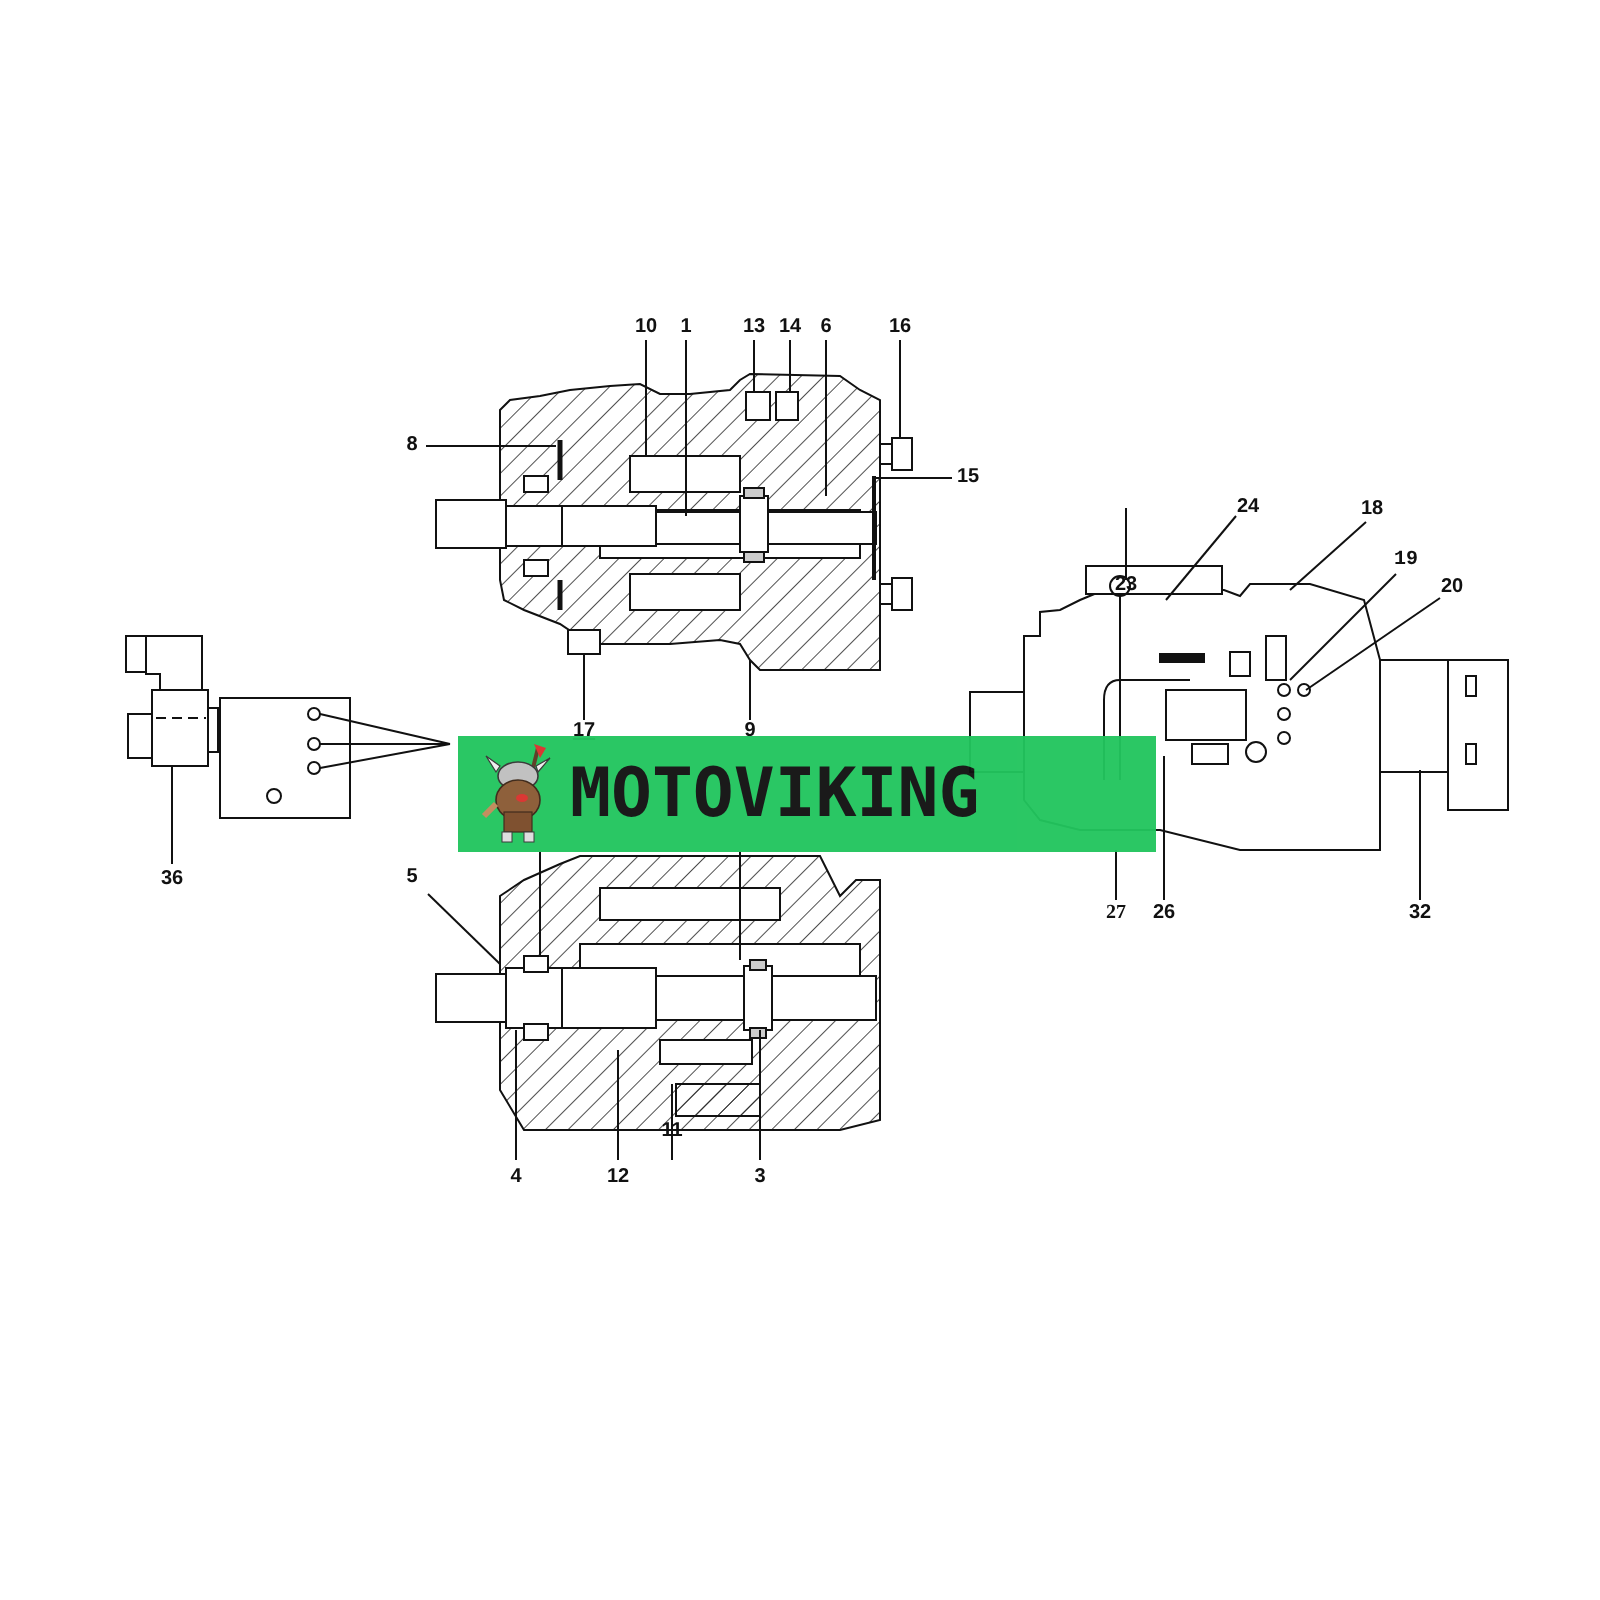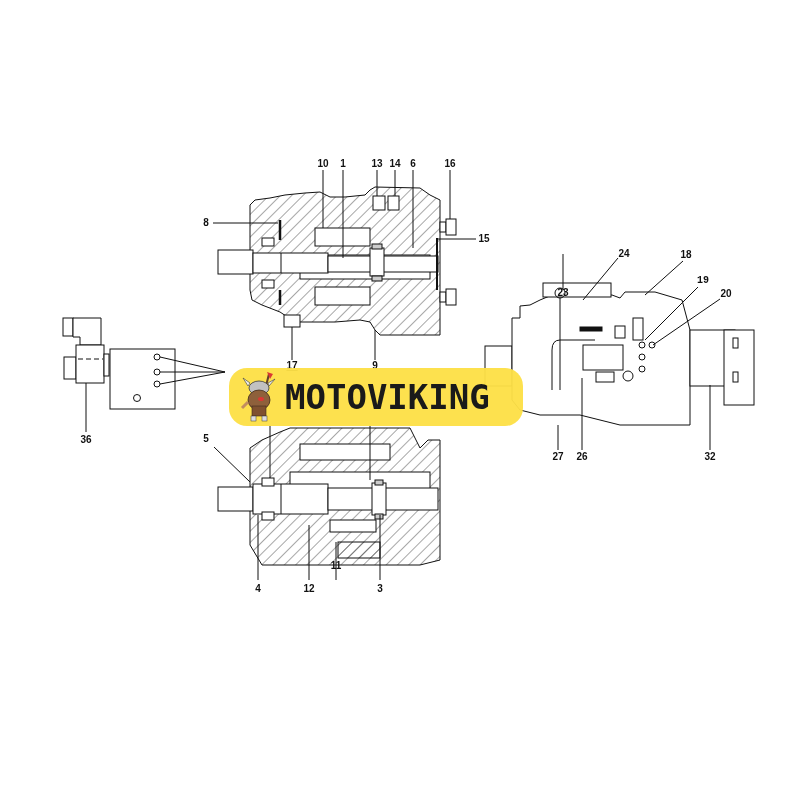--- a/index.html
+++ b/index.html
@@ -1,22 +1,22 @@
 <!DOCTYPE html>
 <html><head>
 <meta charset="utf-8">
 <style>
   html, body { margin: 0; padding: 0; background: #ffffff; }
   body { width: 800px; height: 800px; position: relative; overflow: hidden;
          font-family: "Liberation Sans", sans-serif; }
   #stage { position: absolute; left: 0; top: 0; width: 800px; height: 800px; }
   .callout { position: absolute; font-size: 10px; font-weight: bold; color: #111;
              font-family: "Liberation Sans", sans-serif; line-height: 1; transform: translate(-50%, -50%); white-space: nowrap; }
-  #watermark { position: absolute; left: 229px; top: 368px; width: 294px; height: 58px;
-               background: #fde047; border-radius: 18px; opacity: 0.96; }
+  #watermark { position: absolute; left: 229px; top: 368px; width: 349px; height: 58px;
+               background: #22c55e; border-radius: 0; opacity: 0.96; }
   #watermark-text { position: absolute; left: 56px; top: 9px; font-family: "DejaVu Sans Mono", monospace;
                     font-weight: bold; font-size: 34px; letter-spacing: 0px; color: #111; }
   #watermark-mascot { position: absolute; left: 10px; top: 2px; width: 44px; height: 54px; }
 </style>
 </head>
 <body>
 
 <div id="stage">
 <svg width="800" height="800" viewBox="0 0 800 800" xmlns="http://www.w3.org/2000/svg">
   <defs>
@@ -160,21 +160,21 @@
       <span class="callout" style="left: 206px; top: 439px;">5</span>
       <span class="callout" style="left: 258px; top: 589px;">4</span>
       <span class="callout" style="left: 309px; top: 589px;">12</span>
       <span class="callout" style="left: 336px; top: 566px;">11</span>
       <span class="callout" style="left: 380px; top: 589px;">3</span>
       <span class="callout" style="left: 563px; top: 248px; margin-top: 45px;">23</span>
       <span class="callout" style="left: 624px; top: 254px;">24</span>
       <span class="callout" style="left: 686px; top: 255px;">18</span>
       <span class="callout" style="left: 703px; top: 281px; font-family: Liberation Mono, monospace;">19</span>
       <span class="callout" style="left: 726px; top: 294px;">20</span>
-      <span class="callout" style="left: 558px; top: 457px;">27</span>
+      <span class="callout" style="left: 558px; top: 457px; font-family: Liberation Serif, serif;">27</span>
       <span class="callout" style="left: 582px; top: 457px;">26</span>
       <span class="callout" style="left: 710px; top: 457px;">32</span>
     </div>
 
 
 <div id="watermark">
   <svg id="watermark-mascot" viewBox="0 0 44 54">
     <line x1="30" y1="4" x2="26" y2="20" stroke="#5a3a22" stroke-width="2"></line>
     <path d="M28 2 L34 4 L31 9 Z" fill="#d9302c"></path>
     <ellipse cx="20" cy="18" rx="10" ry="7" fill="#bfbfbf" stroke="#333" stroke-width="0.8"></ellipse>

